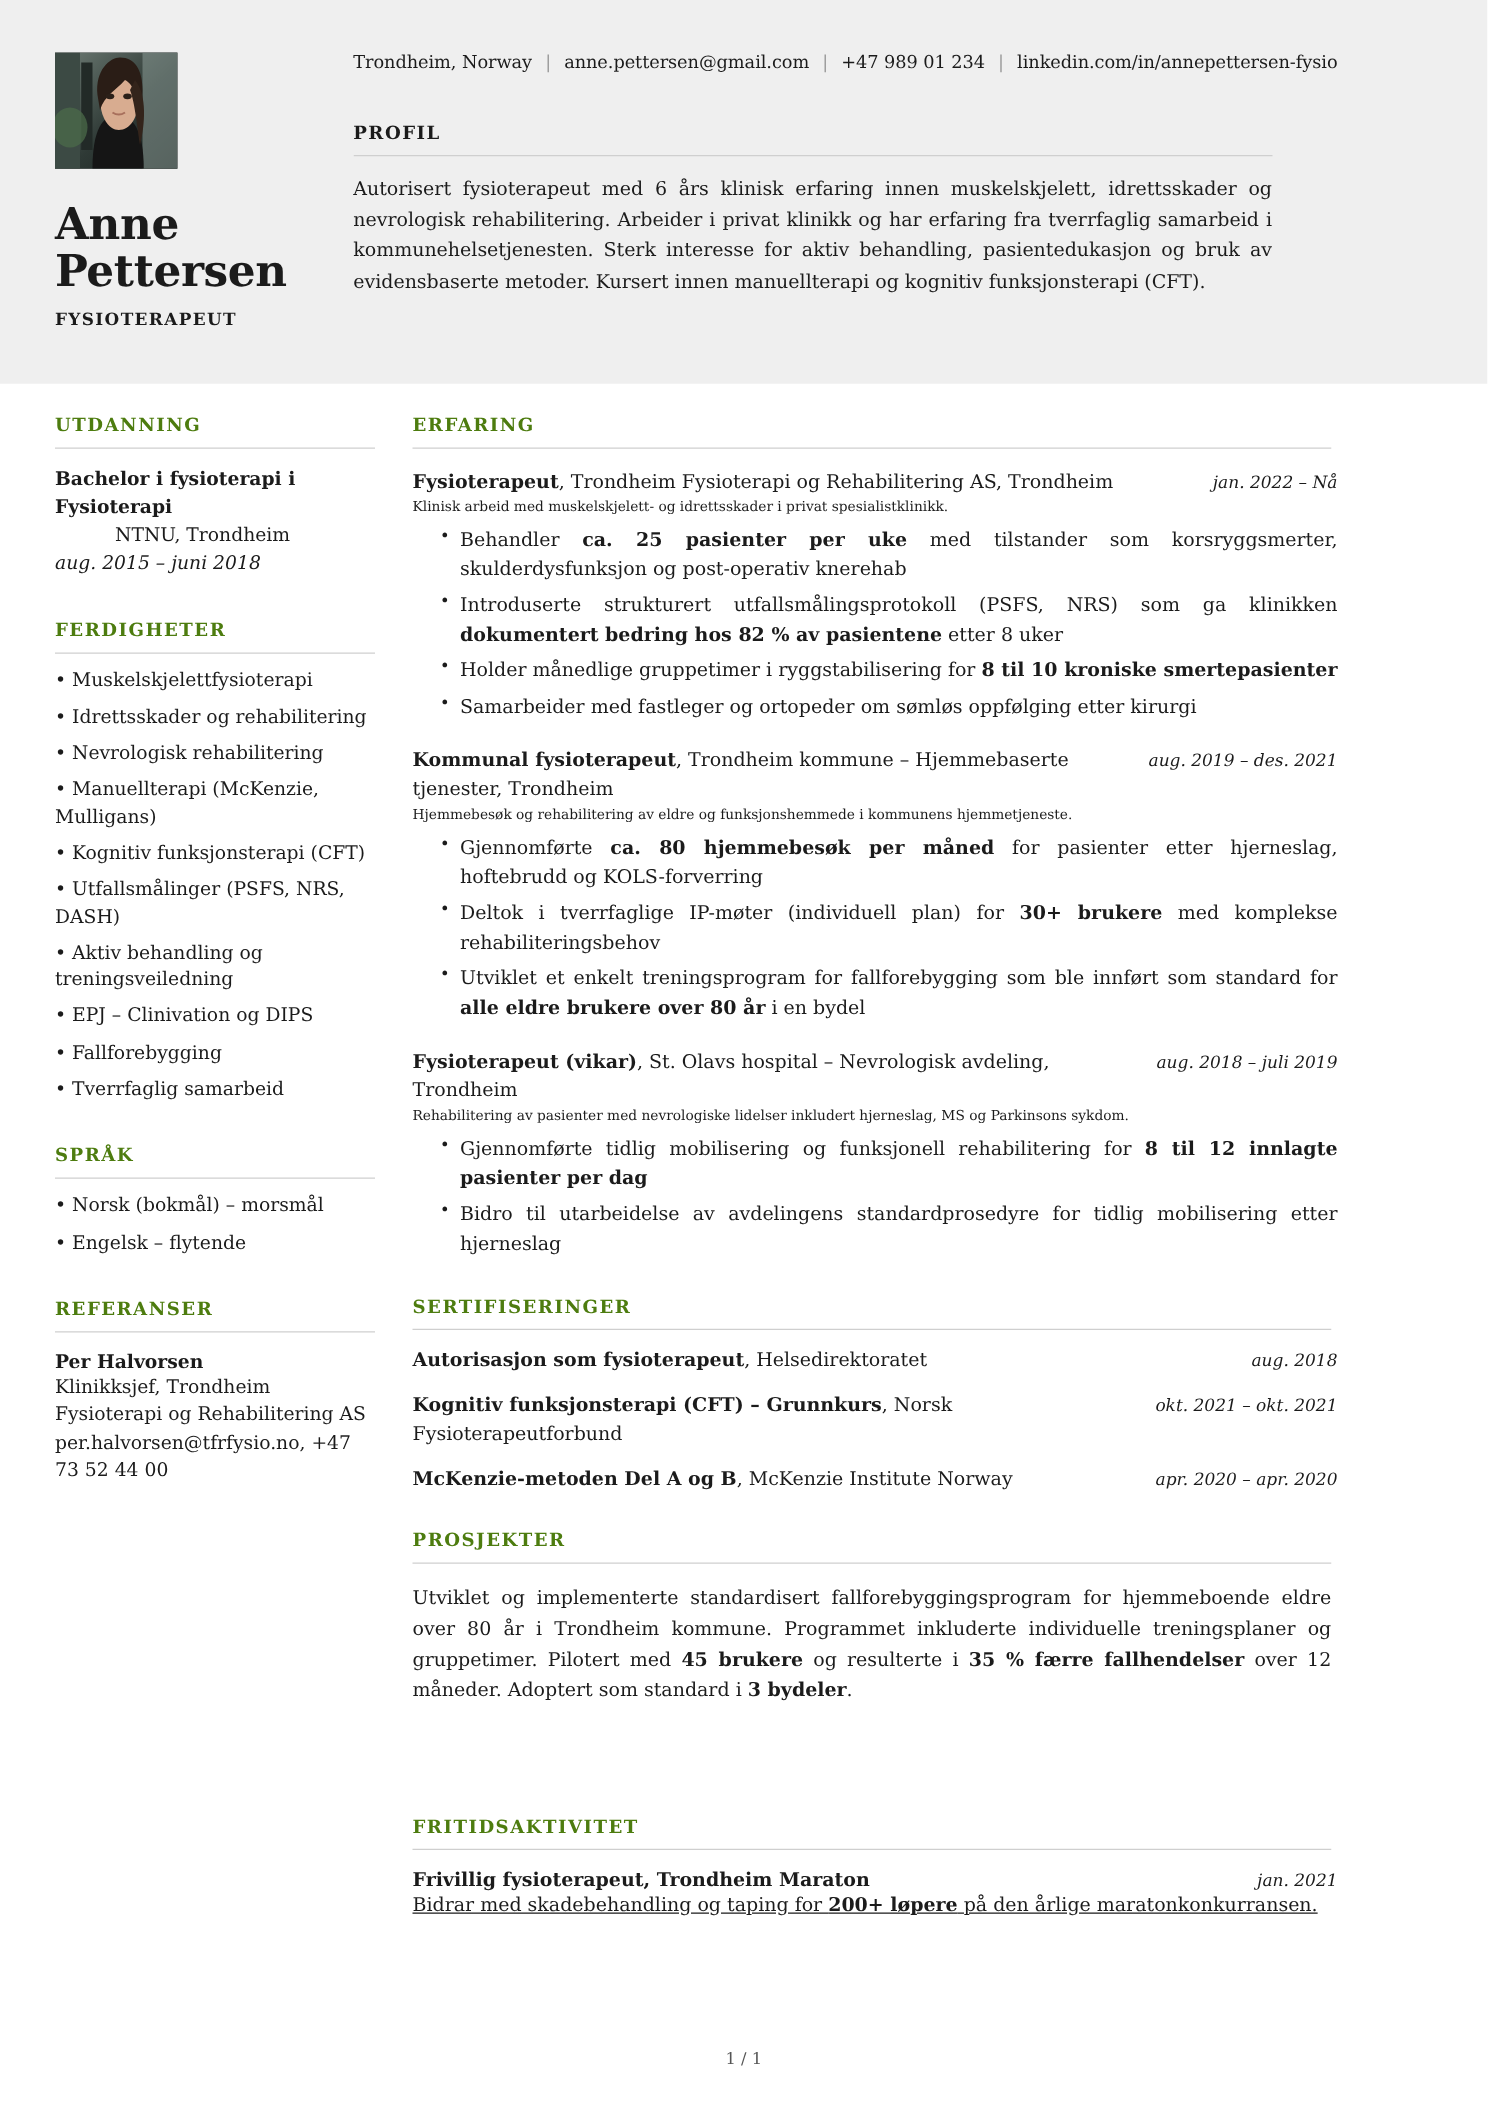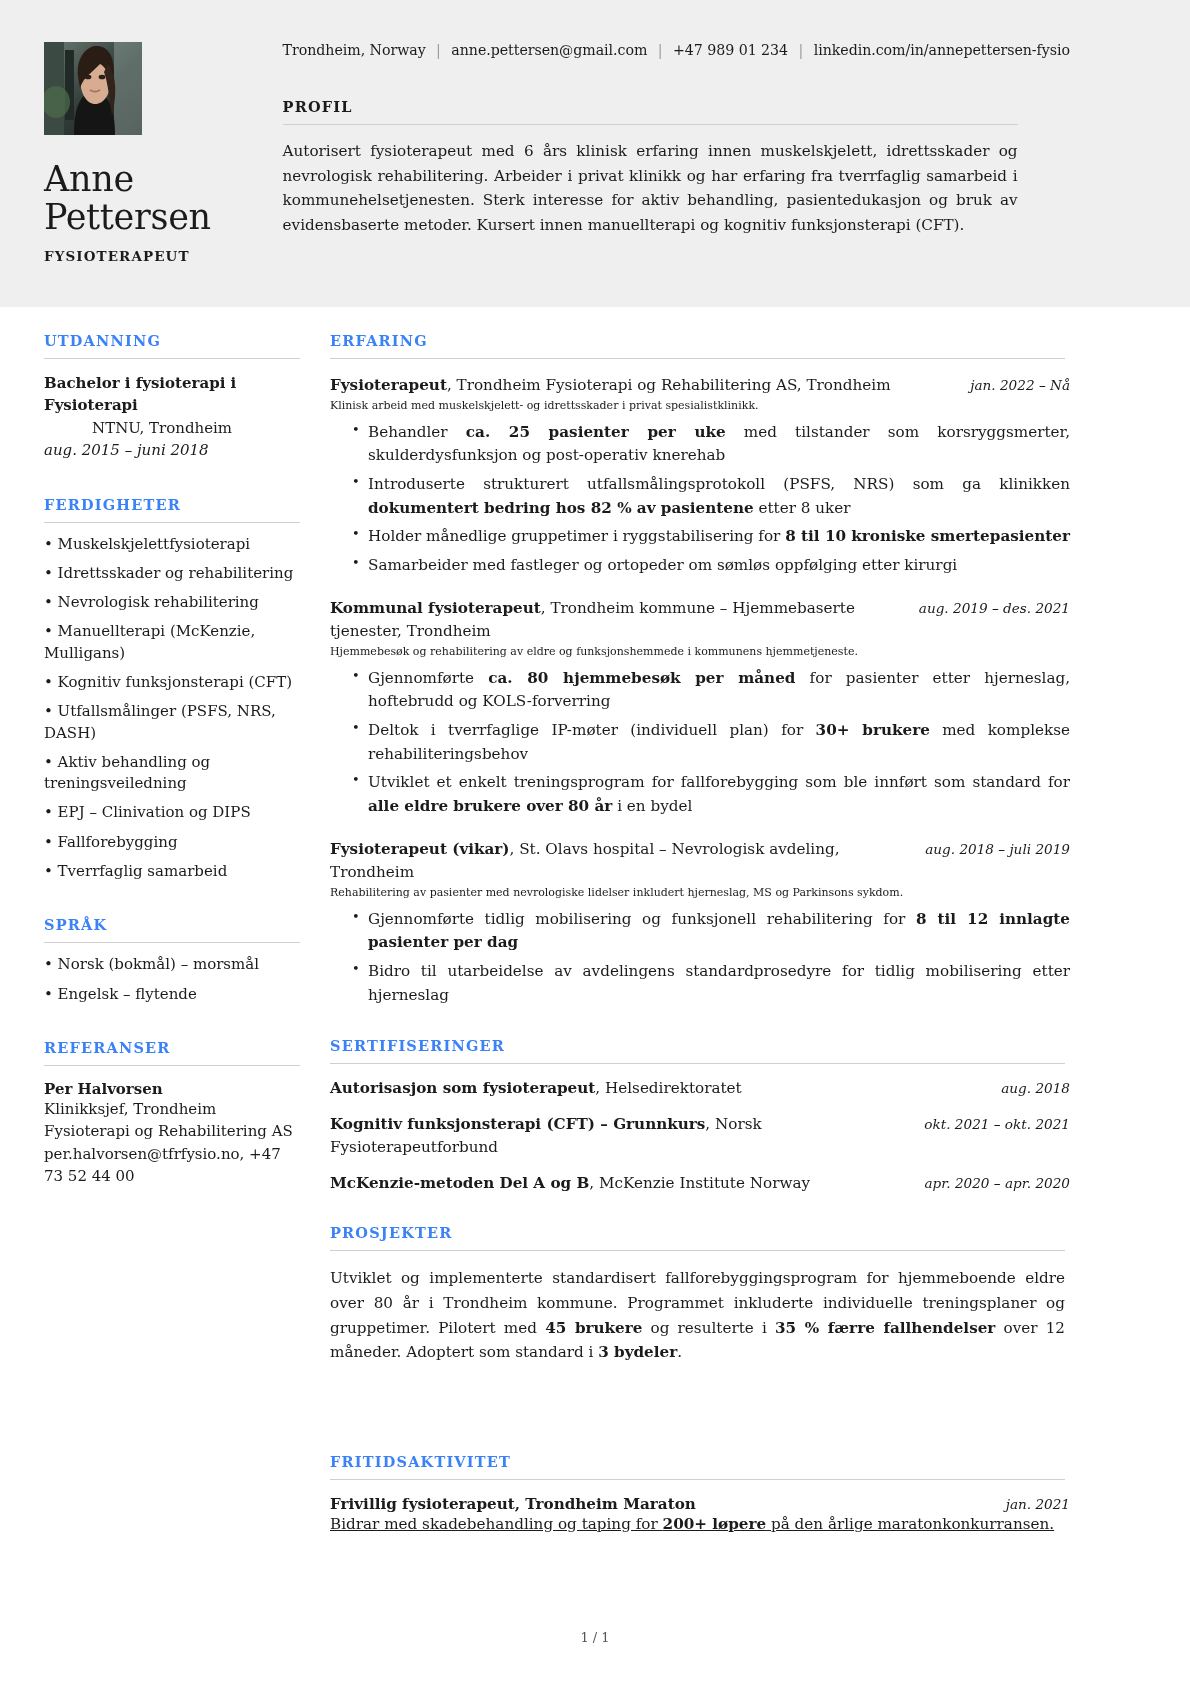--- a/index.html
+++ b/index.html
@@ -32,21 +32,21 @@
     width: 98px;
     height: 93px;
     overflow: hidden;
     background: #2a3230;
     position: relative;
   }
   .photo svg { display: block; }
   .name {
     margin-top: 26px;
     font-family: "DejaVu Serif", "Liberation Serif", serif;
-    font-weight: 400;
+    font-weight: 700;
     font-size: 35px;
     line-height: 1.08;
     letter-spacing: -0.3px;
     color: #1b1b1b;
   }
   .job-title {
     margin-top: 11px;
     font-weight: 700;
     font-size: 13.5px;
     letter-spacing: 1.1px;
@@ -84,21 +84,21 @@
 
   
   .body-wrap { display: flex; padding-top: 25px; }
   .sidebar { width: 330px; padding-left: 44px; padding-right: 30px; }
   .main { flex: 1; padding-right: 120px; }
 
   .sec-title {
     font-weight: 700;
     font-size: 14.5px;
     letter-spacing: 1.2px;
-    color: #3b82f6;
+    color: #4d7c0f;
   }
   .sec-rule { border-bottom: 1.5px solid #cfcfcf; margin-top: 9px; }
   .sidebar .sec { margin-bottom: 34px; }
   .sidebar .sec-rule { width: 256px; }
 
   .edu-degree {
     margin-top: 14px;
     font-weight: 700;
     font-size: 15px;
     line-height: 1.45;
@@ -187,21 +187,21 @@
     margin-top: 15px;
     font-size: 15.2px;
   }
   .leisure-title { font-weight: 700; }
   .leisure-date { font-style: italic; font-size: 13.6px; }
   .leisure-desc { font-size: 15.2px; line-height: 1.55; text-decoration: underline; }
 
   .page-footer {
     position: absolute;
     left: 0; right: 0;
-    bottom: 38px;
+    bottom: 28px;
     text-align: center;
     font-size: 13px;
     color: #555;
   }
   .spacer-tall { height: 58px; }
 </style>
 </head>
 <body>
 
 <div class="page">

